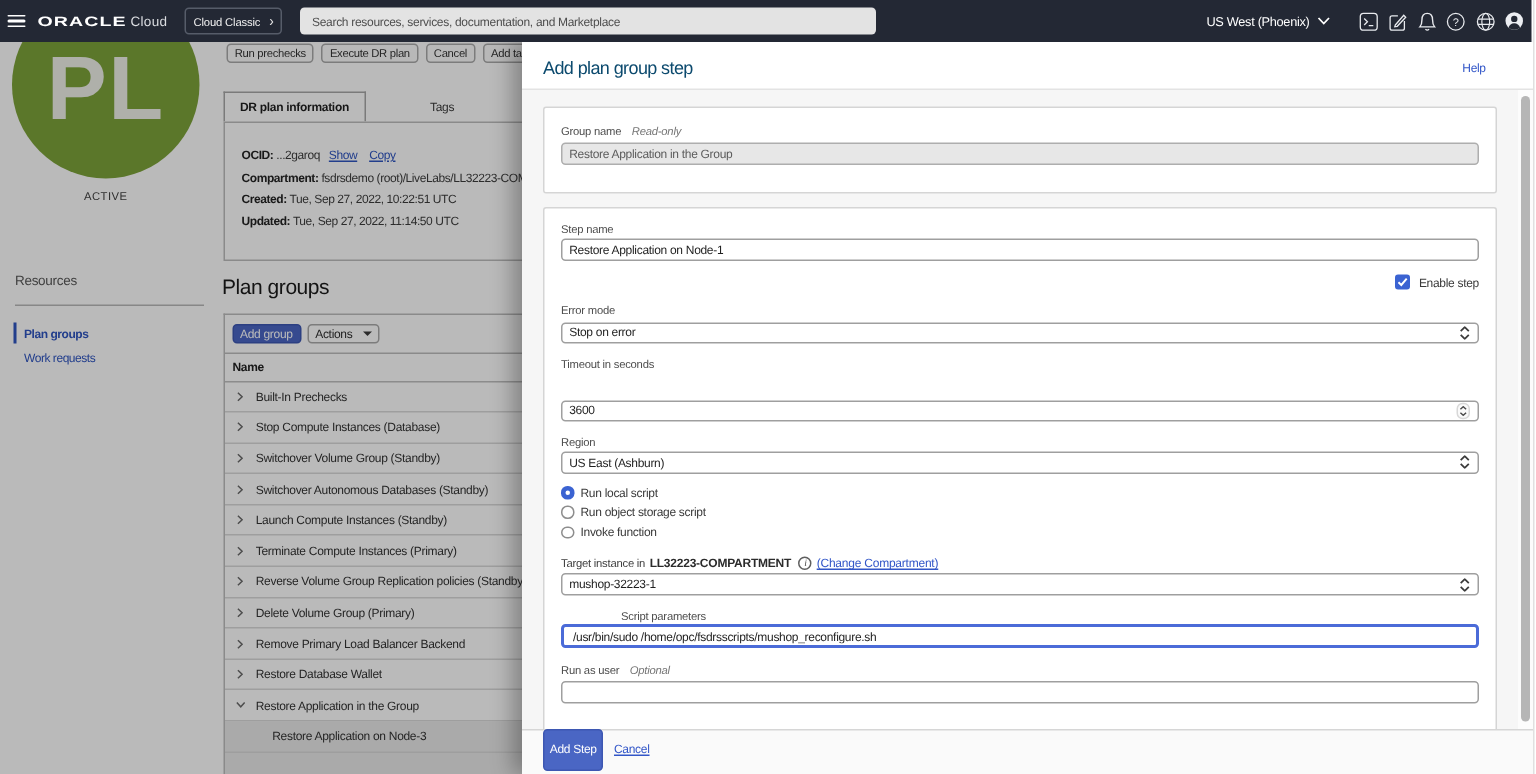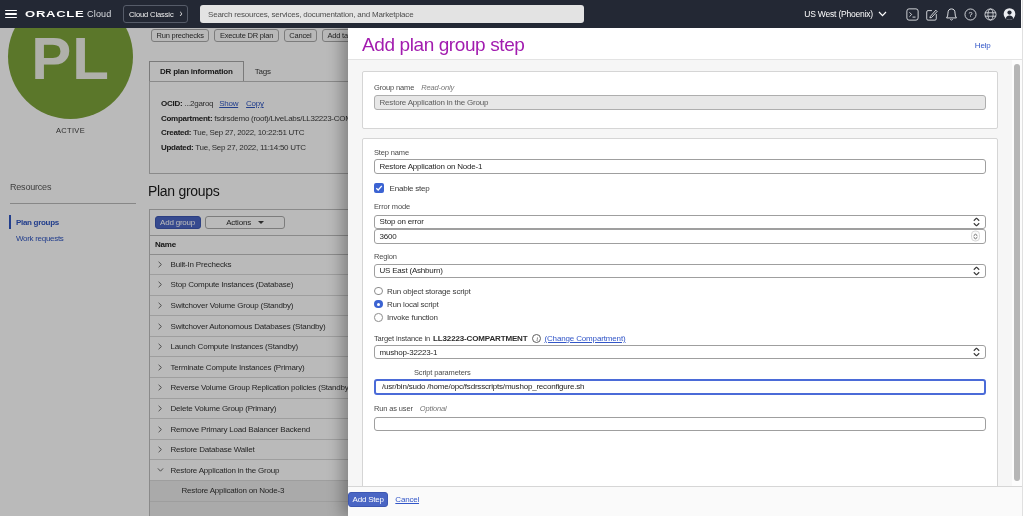--- a/index.html
+++ b/index.html
@@ -39,98 +39,98 @@
   .sidebar-divider { margin-top:11px; border-top:1px solid #b9b9b9; width:126px; }
   .sidebar-items { margin-top:10px; }
   .side-item { position:relative; font-size:8px; letter-spacing:-0.3px; color:#2f55c0; padding:3.5px 0 3.5px 6px; cursor:pointer; }
   .side-item.selected { font-weight:bold; }
   .side-item.selected::before { content:""; position:absolute; left:-1.5px; top:1px; bottom:1px; width:2.5px; background:#2f55c0; }
 
   .actions-row { position:absolute; left:151px; top:28.5px; display:flex; gap:5px; }
   .pg-btn { height:13.5px; background:#fdfdfd; border:1px solid #ababab; border-radius:3px; font-size:7.5px; letter-spacing:-0.2px;
             color:#333; display:flex; align-items:center; padding:0 4.5px; white-space:nowrap; cursor:pointer; }
 
-  .tabs-row { position:absolute; left:149px; top:61px; display:flex; }
+  .tabs-row { position:absolute; left:149px; top:61px; display:flex;gap:32px; }
   .tab-active { border:1px solid #a8a8a8; border-bottom:none; background:#fff; height:20px; padding:0 10px;
                 display:flex; align-items:center; font-size:8px; letter-spacing:-0.2px; font-weight:bold; color:#1f1f1f; cursor:pointer; }
   .tab-plain { height:20px; padding:0 11px; display:flex; align-items:center; font-size:8px; letter-spacing:-0.2px; color:#3b3b3b; cursor:pointer; }
 
   .info-box { position:absolute; left:149px; top:81px; width:660px; height:93px; border:1px solid #bdbdbd; background:#fff; }
   .info-line { position:absolute; left:11px; font-size:8px; letter-spacing:-0.28px; color:#3d3d3d; white-space:nowrap; }
   .info-line b { color:#242424; }
   .info-link { color:#2f55c0; text-decoration:underline; cursor:pointer; }
 
   .page-h1 { position:absolute; left:148px; top:183px; font-size:14px; letter-spacing:-0.3px; color:#1b1b1b; font-weight:400; }
 
   .table-wrap { position:absolute; left:149px; top:209px; width:660px; border:1px solid #bdbdbd; border-bottom:none; background:#fff; }
   .table-toolbar { height:25px; display:flex; align-items:center; padding-left:4.5px; }
   .btn-primary { background:#4a66c4; border:1px solid #3d57b2; color:#fff; border-radius:3px; font-size:8px; letter-spacing:-0.2px;
                  height:13.5px; display:flex; align-items:center; padding:0 4.5px; cursor:pointer; white-space:nowrap; }
   .btn-actions { margin-left:4.5px; background:#fff; border:1px solid #ababab; border-radius:3px; font-size:8px; letter-spacing:-0.2px;
-                 color:#2e2e2e; height:13.5px; display:flex; align-items:center; padding:0 20px; cursor:pointer; white-space:nowrap; }
+                 color:#2e2e2e; height:13.5px; display:flex; align-items:center; padding:0 4px; cursor:pointer; white-space:nowrap; }
   .btn-actions .caret { margin-left:7px; width:0; height:0; border-left:3.2px solid transparent; border-right:3.2px solid transparent; border-top:3.8px solid #3c3c3c; }
   .t-header { height:19.5px; border-top:1px solid #bdbdbd; border-bottom:1px solid #c0c0c0; display:flex; align-items:center; }
   .t-header .t-name { margin-left:5px; font-size:8px; letter-spacing:-0.2px; font-weight:bold; color:#222; }
   .t-row { height:20.6px; border-bottom:1px solid #d9d9d9; display:flex; align-items:center; cursor:pointer; }
   .t-row .chev { width:7px; margin-left:7px; color:#5f5f5f; }
   .t-row .chev svg { display:block; }
   .t-row .lbl { margin-left:6.5px; font-size:8px; letter-spacing:-0.2px; color:#333; white-space:nowrap; }
   .t-subrow { height:20.6px; border-bottom:1px solid #d9d9d9; background:#e9e9e9; display:flex; align-items:center; cursor:pointer; }
   .t-subrow .lbl { margin-left:31.5px; font-size:8px; letter-spacing:-0.2px; color:#333; white-space:nowrap; }
   .t-subrow.partial { height:16px; border-bottom:none; }
 
   
   .dim { position:absolute; left:0; top:28px; width:1024px; height:488px; background:rgba(0,0,0,0.27); z-index:10; }
 
   
   .panel { position:absolute; left:348px; top:28px; width:673.5px; height:488px; background:#f6f6f6; z-index:20;
            box-shadow:-6px 0 14px rgba(0,0,0,0.3); }
   .panel-header { position:absolute; left:0; top:0; right:0; height:32px; background:#fff; border-bottom:1px solid #e3e3e3;
                   display:flex; align-items:center; }
-  .panel-title { margin-left:14px; padding-top:3px; font-size:19px; letter-spacing:-0.4px; color:#a21caf; font-weight:400; }
+  .panel-title { margin-left:14px; padding-top:3px; font-size:12px; letter-spacing:-0.4px; color:#0c4a6e; font-weight:400; }
   .panel-help { position:absolute; right:31px; top:13px; font-size:8px; letter-spacing:-0.2px; color:#3256c8; cursor:pointer; }
 
   .panel-body { position:absolute; left:0; top:32px; right:10px; bottom:30px; }
   .sect { position:absolute; left:14px; width:636px; background:#fff; border:1px solid #d5d5d5; border-radius:2px; }
   .sect1 { top:10.5px; height:58px; padding:11px; }
   .sect2 { top:78px; height:408px; padding:9px 11px 11px 11px; }
 
   .f-label { font-size:7.5px; letter-spacing:-0.15px; color:#4d4d4d; line-height:9px; display:block; }
   .f-hint { font-style:italic; color:#767676; font-size:7.5px; margin-left:7px; letter-spacing:-0.15px; }
   .f-input { width:100%; height:15px; border:1px solid #9f9f9f; border-radius:3px; background:#fff; font-size:8px; letter-spacing:-0.2px;
              color:#1f1f1f; padding:0 4.5px; font-family:"Liberation Sans",sans-serif; display:block; }
   .f-input.readonly { background:#e7e7e7; border-color:#aeaeae; color:#5c5c5c; }
   .f-select { position:relative; width:100%; height:14.5px; border:1px solid #9f9f9f; border-radius:3px; background:#fff;
               font-size:8px; letter-spacing:-0.2px; color:#1f1f1f; padding:0 4.5px; display:flex; align-items:center; cursor:pointer; }
   .stepper { position:absolute; right:5px; top:50%; transform:translateY(-50%); display:flex; flex-direction:column; align-items:center; gap:1px; }
   .spin { position:absolute; right:5px; top:50%; transform:translateY(-50%); width:9px; height:11px; background:#fafafa;
           border:0.5px solid #d8d8d8; border-radius:4px; display:flex; flex-direction:column; align-items:center; justify-content:center; gap:0.5px; }
 
-  .chkrow { display:flex; align-items:center; }
+  .chkrow { display:flex; align-items:center;justify-content:flex-end; }
   .checkbox { width:10px; height:10px; background:#3b63d2; border-radius:2px; display:flex; align-items:center; justify-content:center; cursor:pointer; }
   .chk-label { margin-left:5.5px; font-size:8px; letter-spacing:-0.2px; color:#3a3a3a; }
 
   .radio-row { display:flex; align-items:center; height:10px; margin-bottom:3.2px; cursor:pointer; }
   .radio { width:8.5px; height:8.5px; border-radius:50%; background:#fff; border:1px solid #8d8d8d; }
   .radio.on { background:#3b63d2; border:none; display:flex; align-items:center; justify-content:center; }
   .radio.on::after { content:""; width:3px; height:3px; background:#fff; border-radius:50%; }
   .radio-label { margin-left:4.5px; font-size:8px; letter-spacing:-0.2px; color:#3a3a3a; }
 
   .target-label { font-size:7.5px; letter-spacing:-0.15px; color:#3c3c3c; line-height:9px; display:flex; align-items:center; white-space:nowrap; }
   .target-label b { margin-left:3px; color:#2b2b2b; font-size:8px; }
   .info-i { width:9px; height:9px; border:1px solid #5f5f5f; border-radius:50%; color:#4c4c4c; font-size:6.5px;
             display:inline-flex; align-items:center; justify-content:center; margin:0 3px 0 5px; font-family:"Liberation Serif",serif; font-style:italic; }
   .blue-link { color:#3256c8; text-decoration:underline; cursor:pointer; }
 
   .f-input.focused { border:2px solid #4b6bd8; padding:0 6px; height:16px; }
 
   .panel-footer { position:absolute; left:0; right:0; bottom:0; height:30px; background:#fafafa; border-top:1px solid #d6d6d6;
                   display:flex; align-items:center; }
-  .addstep-btn { position:relative; top:-2px; background:#4a66c4; border:1px solid #3d57b2; border-radius:3px; color:#fff;
-                 font-size:8px; letter-spacing:-0.2px; height:15px; display:flex; align-items:center; padding:0 3.5px; cursor:pointer; }
+  .addstep-btn { position:relative; top:-2px; margin-left:14px; background:#4a66c4; border:1px solid #3d57b2; border-radius:3px; color:#fff;
+                 font-size:8px; letter-spacing:-0.2px; height:28px; display:flex; align-items:center; padding:0 3.5px; cursor:pointer; }
   .cancel-link { position:relative; top:-2px; margin-left:7px; font-size:8px; letter-spacing:-0.2px; color:#3256c8; text-decoration:underline; cursor:pointer; }
 
   .panel-scroll { position:absolute; right:0; top:32px; width:10px; bottom:30px; background:#fcfcfc; }
   .panel-thumb { position:absolute; right:1.5px; top:4px; width:6px; height:417px; background:#b6b6b6; border-radius:3px; }
 
   .gutter { position:absolute; right:0; top:0; width:2.5px; height:516px; background:#fff; z-index:40; border-left:1px solid #e0e0e0; }
 
   .mb0 { margin-bottom:0; }
 </style>
 </head>
@@ -394,21 +394,22 @@
           <span class="stepper">
             <svg width="7" height="4" viewBox="0 0 7 4">
                 <path d="M0.8 3.2 L3.5 0.6 L6.2 3.2" fill="none" stroke="#3c3c3c" stroke-width="1.2"></path>
               </svg>
             <svg width="7" height="4" viewBox="0 0 7 4">
                 <path d="M0.8 0.8 L3.5 3.4 L6.2 0.8" fill="none" stroke="#3c3c3c" stroke-width="1.2"></path>
               </svg>
           </span>
         </div>
 
-        <div class="f-select" style="margin-top:0;">
+        <label class="f-label" style="margin-top:8.5px;">Timeout in seconds</label>
+        <div class="f-select" style="margin-top:20px;">
           <span>3600</span>
           <span class="spin">
             <svg width="5" height="3" viewBox="0 0 5 3">
                 <path d="M0.6 2.4 L2.5 0.6 L4.4 2.4" fill="none" stroke="#4a4a4a" stroke-width="0.9"></path>
               </svg>
             <svg width="5" height="3" viewBox="0 0 5 3">
                 <path d="M0.6 0.6 L2.5 2.4 L4.4 0.6" fill="none" stroke="#4a4a4a" stroke-width="0.9"></path>
               </svg>
           </span>
         </div>
@@ -421,26 +422,26 @@
                 <path d="M0.8 3.2 L3.5 0.6 L6.2 3.2" fill="none" stroke="#3c3c3c" stroke-width="1.2"></path>
               </svg>
             <svg width="7" height="4" viewBox="0 0 7 4">
                 <path d="M0.8 0.8 L3.5 3.4 L6.2 0.8" fill="none" stroke="#3c3c3c" stroke-width="1.2"></path>
               </svg>
           </span>
         </div>
 
         <div style="margin-top:8px;">
           <div class="radio-row">
+            <span class="radio on"></span>
+            <span class="radio-label">Run local script</span>
+          </div>
+          <div class="radio-row">
             <span class="radio"></span>
             <span class="radio-label">Run object storage script</span>
-          </div>
-          <div class="radio-row">
-            <span class="radio on"></span>
-            <span class="radio-label">Run local script</span>
           </div>
           <div class="radio-row mb0">
             <span class="radio"></span>
             <span class="radio-label">Invoke function</span>
           </div>
         </div>
 
         <div class="target-label" style="margin-top:11.5px;">
           <span>Target instance in</span>
           <b>LL32223-COMPARTMENT</b>

